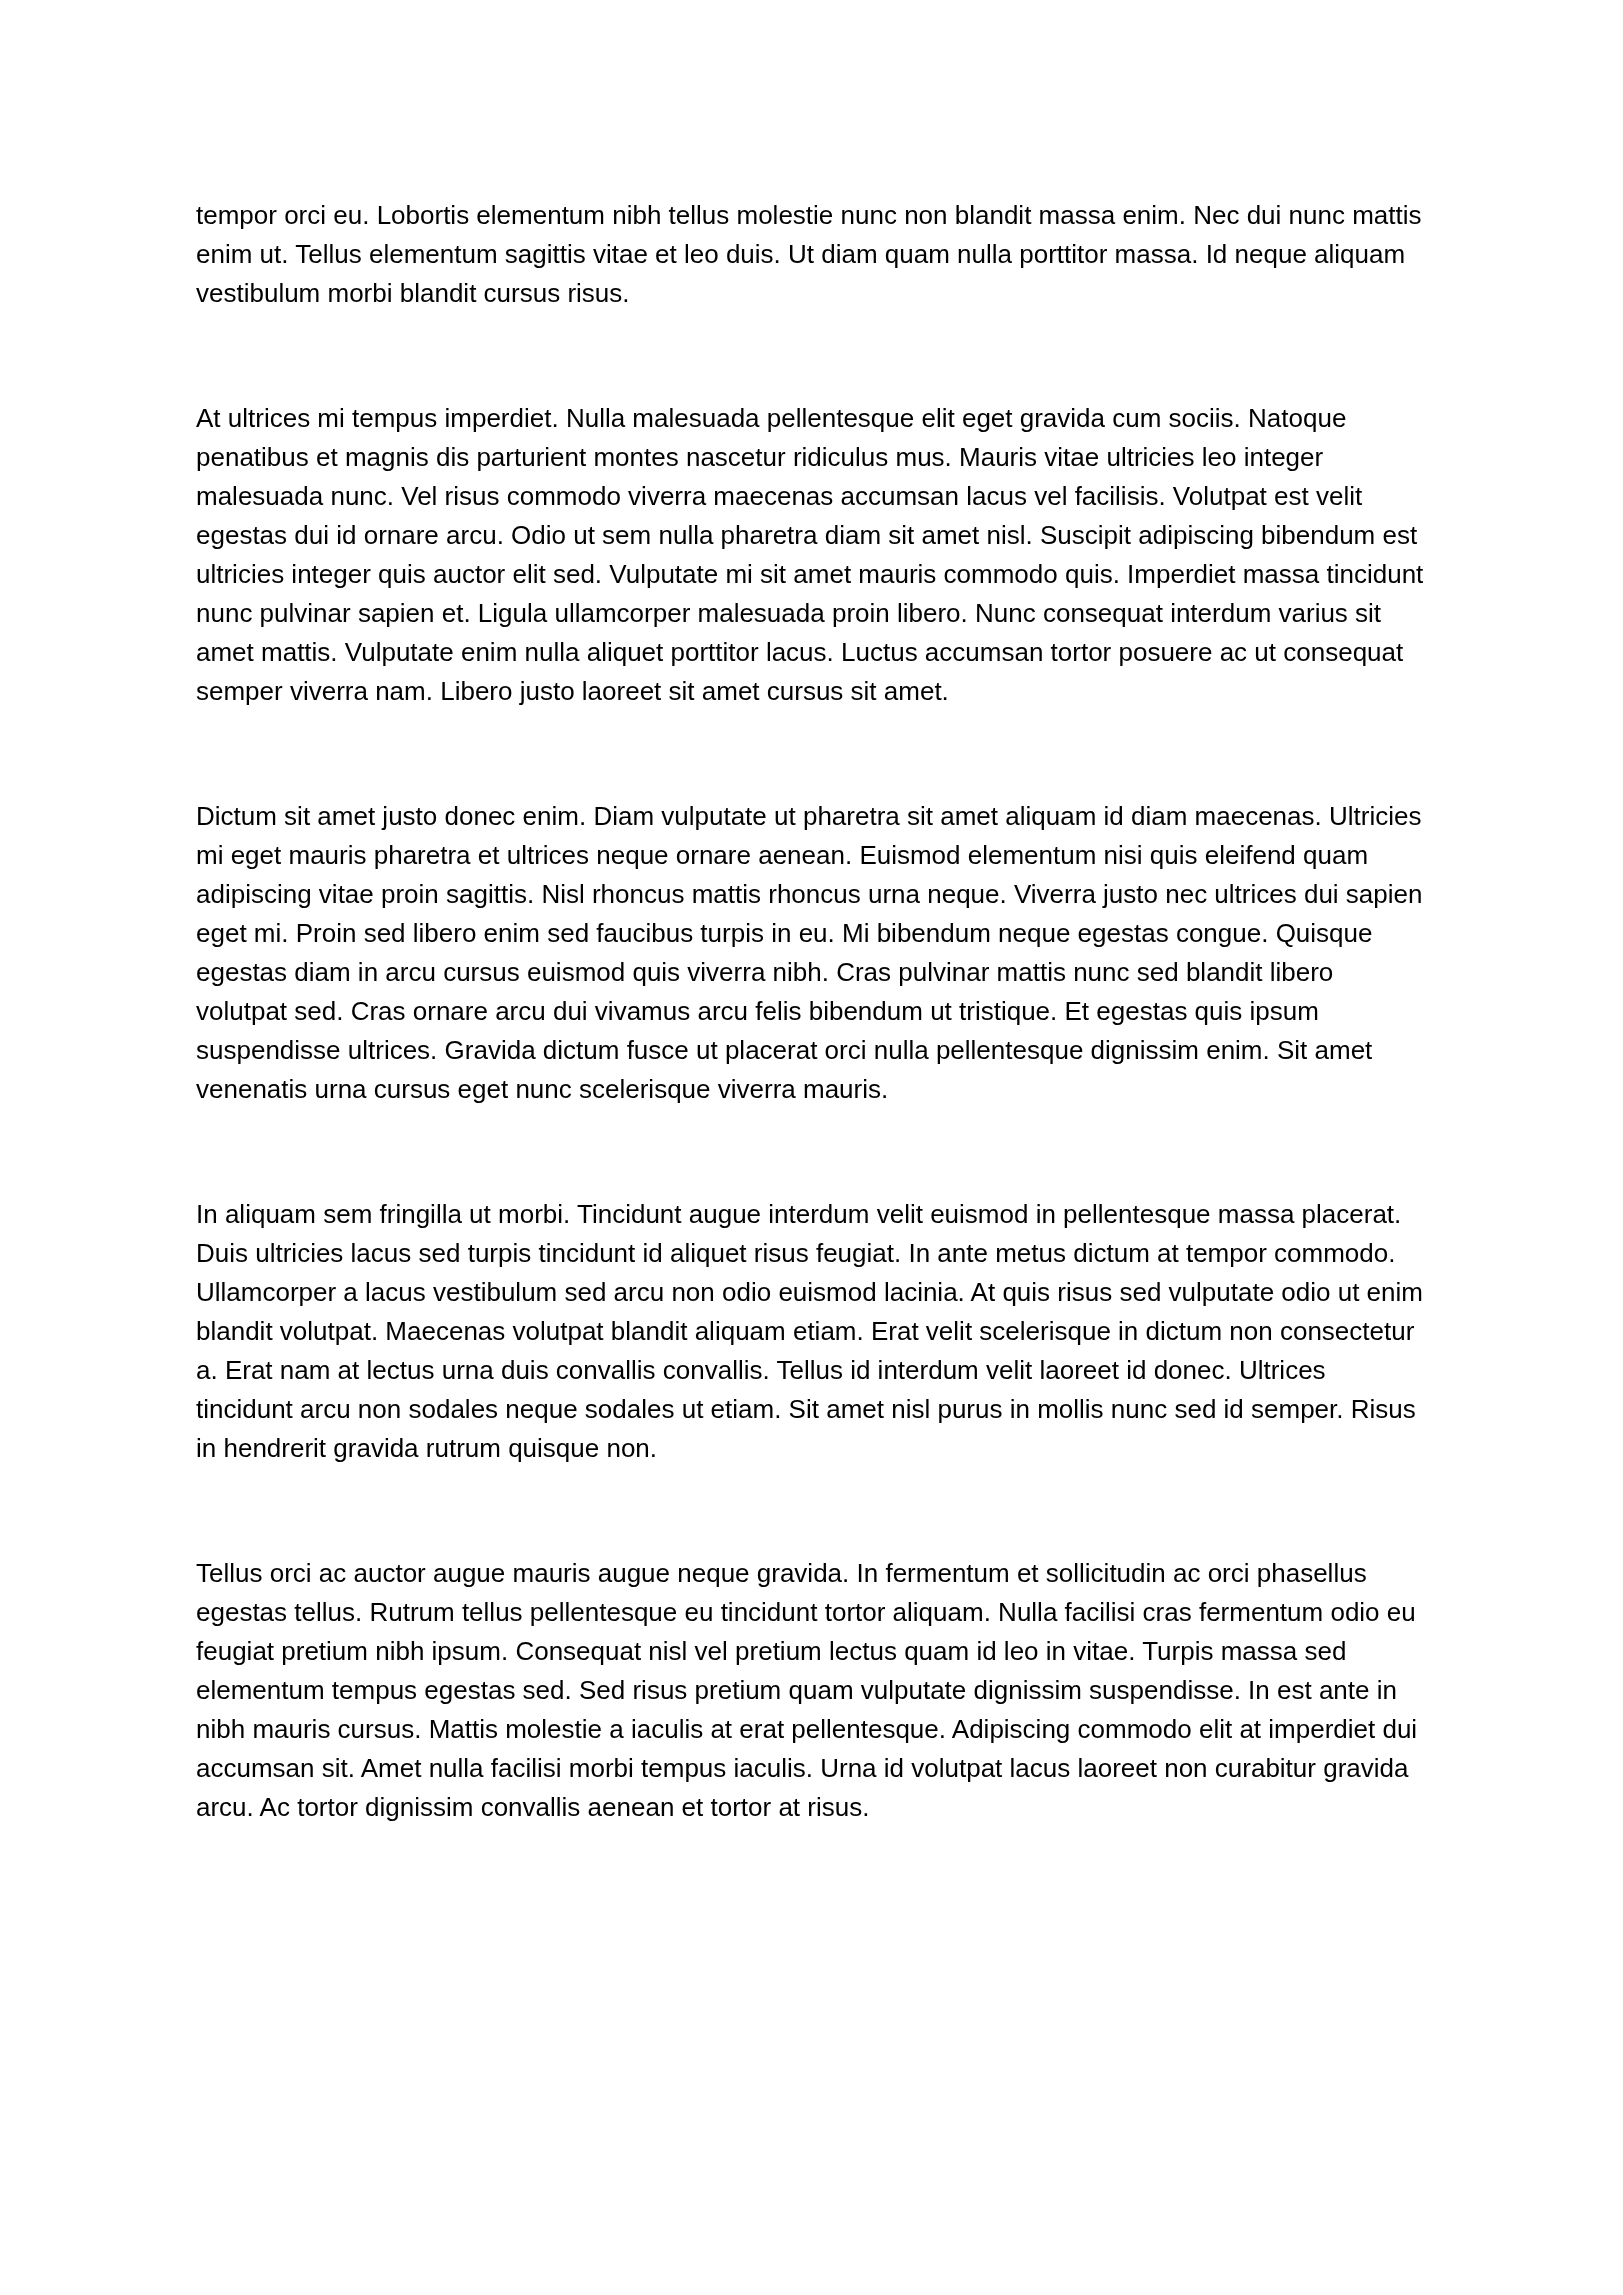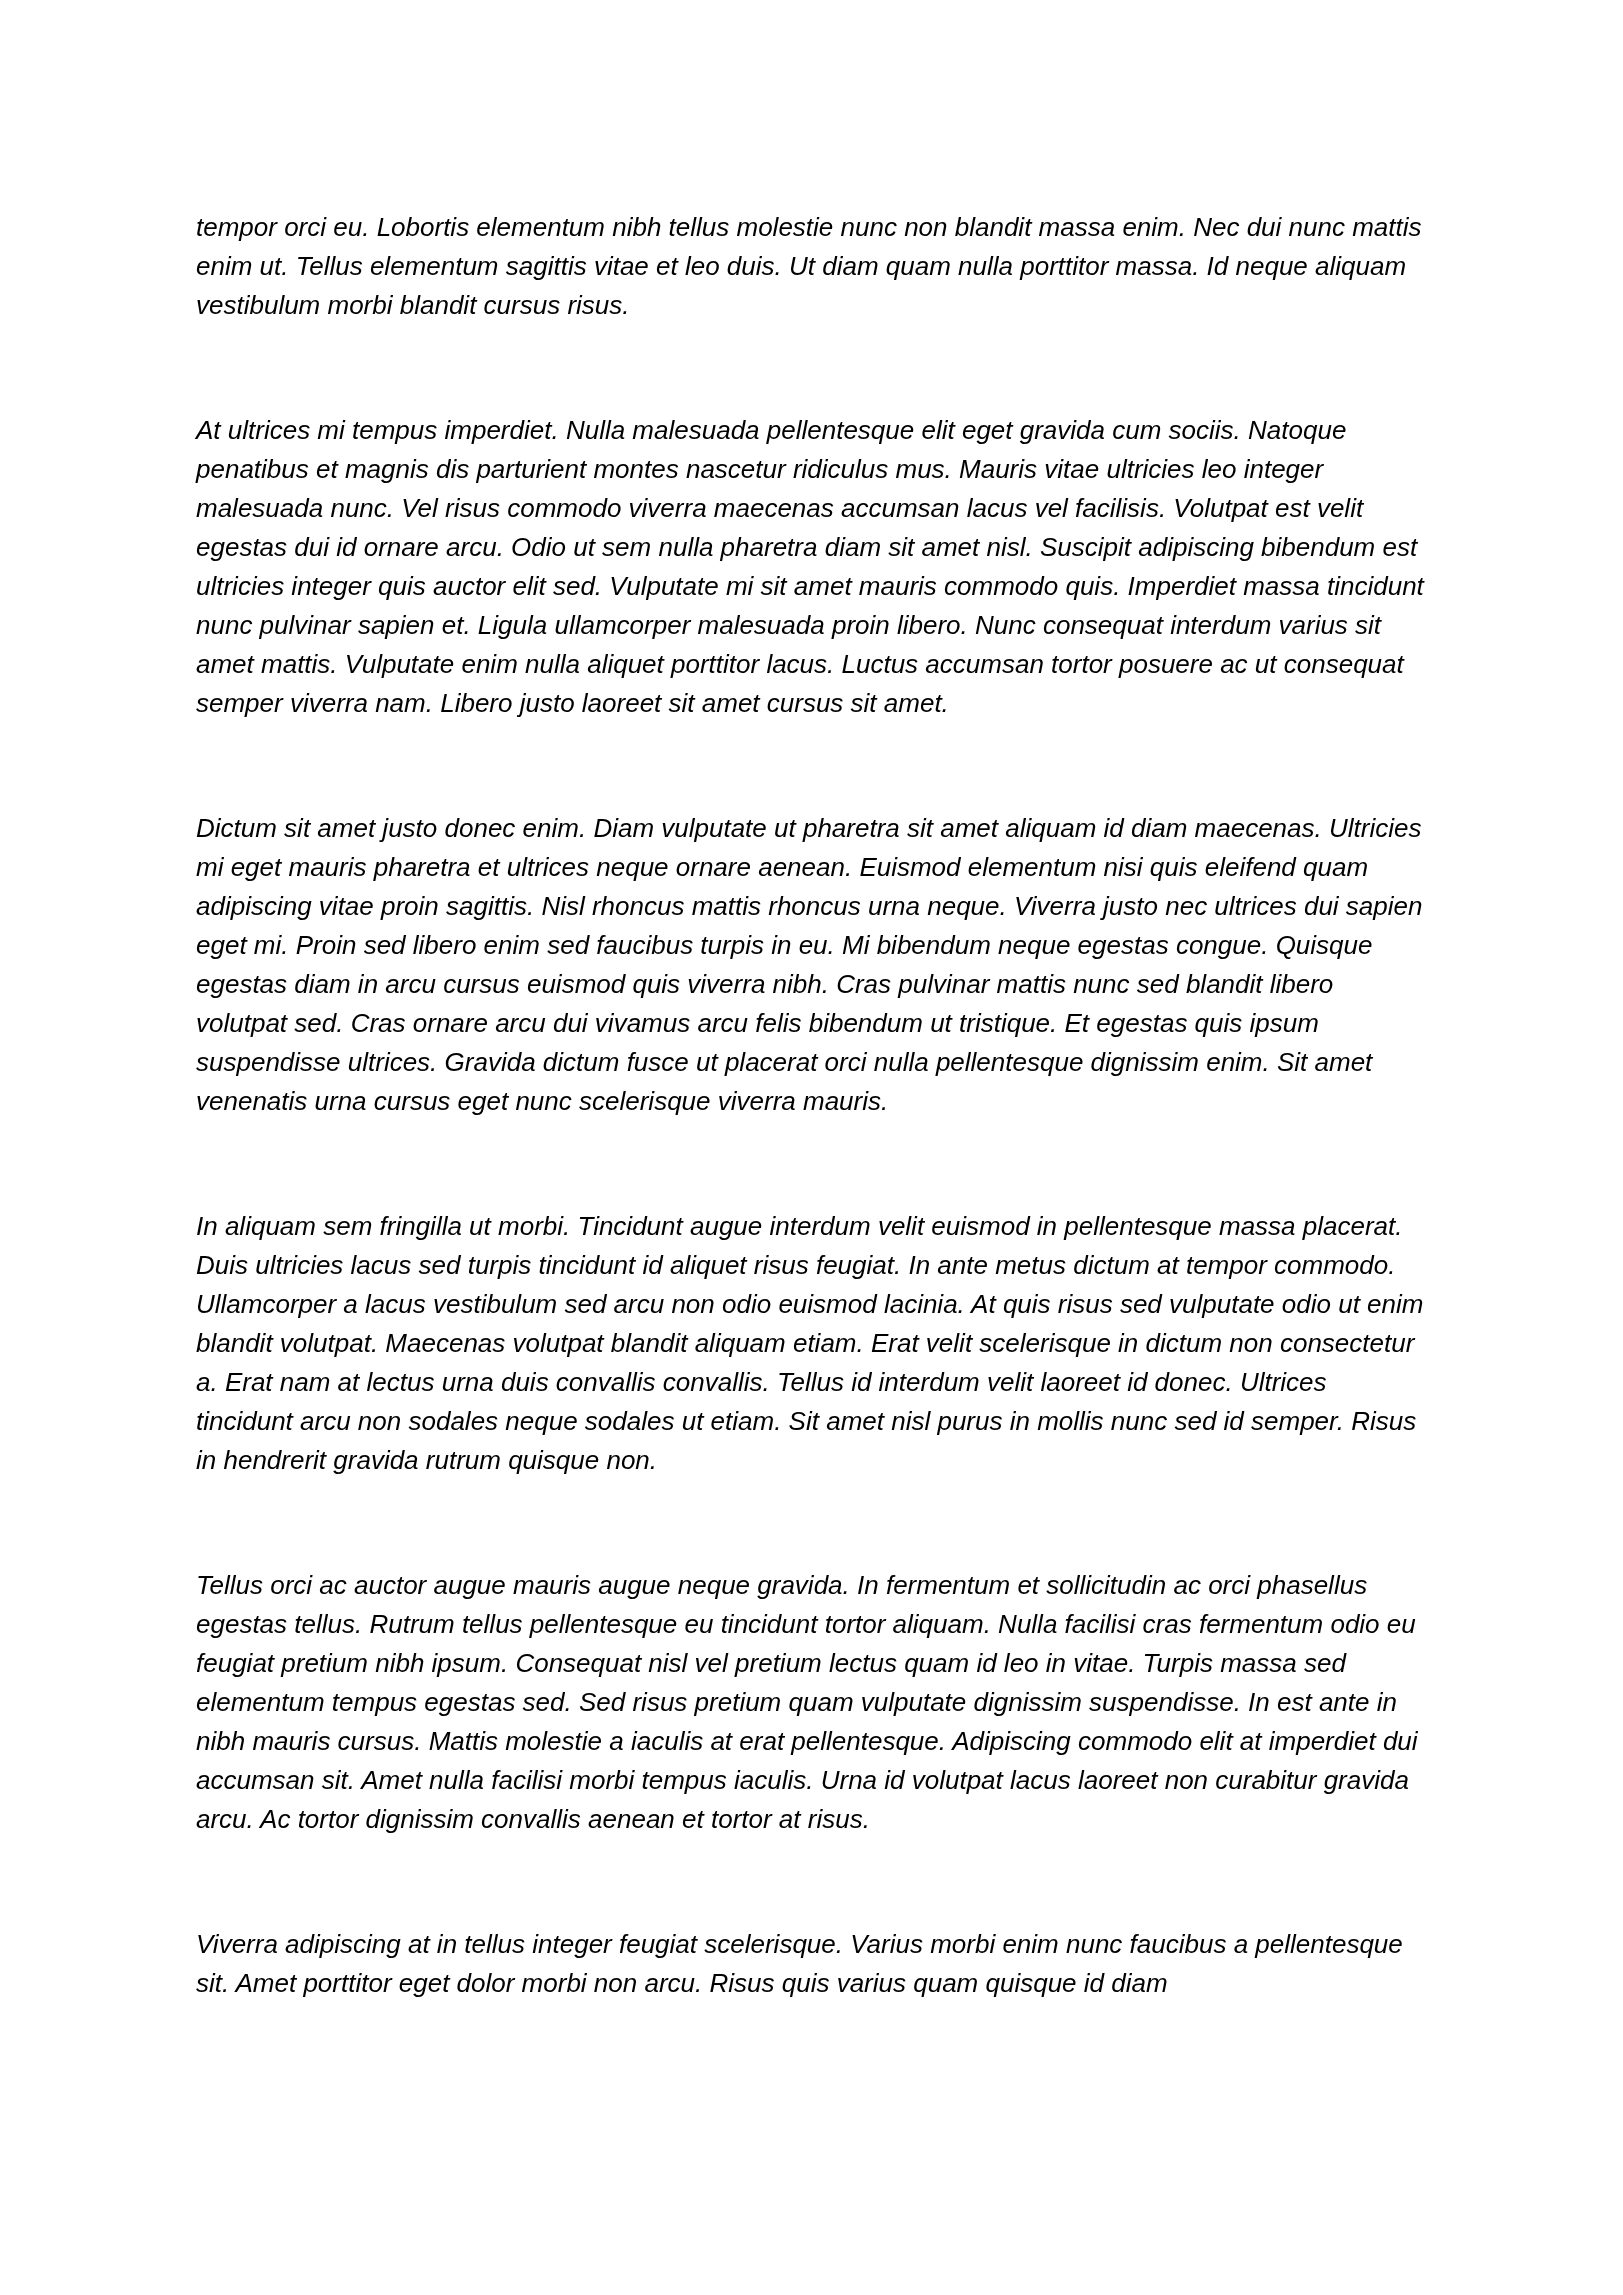--- a/index.html
+++ b/index.html
@@ -15,32 +15,30 @@
     background: #ffffff;
     padding: 196px 196px 0 196px;
     overflow: hidden;
     font-family: "Liberation Sans", sans-serif;
     font-size: 26px;
     line-height: 39px;
     color: #000000;
     text-align: left;
   }
   .page p.body-paragraph {
-    margin: 12px 0 86px 0;
+    margin: 0 0 86px 0;
     padding: 0;
     font-weight: 400;
     letter-spacing: 0;
     word-spacing: 0;
-    font-style: italic;
   }
 </style>
 </head>
 <body>
 
 <div class="page">
   <p class="body-paragraph">tempor orci eu. Lobortis elementum nibh tellus molestie nunc non blandit massa enim. Nec dui nunc mattis enim ut. Tellus elementum sagittis vitae et leo duis. Ut diam quam nulla porttitor massa. Id neque aliquam vestibulum morbi blandit cursus risus.</p>
   <p class="body-paragraph">At ultrices mi tempus imperdiet. Nulla malesuada pellentesque elit eget gravida cum sociis. Natoque penatibus et magnis dis parturient montes nascetur ridiculus mus. Mauris vitae ultricies leo integer malesuada nunc. Vel risus commodo viverra maecenas accumsan lacus vel facilisis. Volutpat est velit egestas dui id ornare arcu. Odio ut sem nulla pharetra diam sit amet nisl. Suscipit adipiscing bibendum est ultricies integer quis auctor elit sed. Vulputate mi sit amet mauris commodo quis. Imperdiet massa tincidunt nunc pulvinar sapien et. Ligula ullamcorper malesuada proin libero. Nunc consequat interdum varius sit amet mattis. Vulputate enim nulla aliquet porttitor lacus. Luctus accumsan tortor posuere ac ut consequat semper viverra nam. Libero justo laoreet sit amet cursus sit amet.</p>
   <p class="body-paragraph">Dictum sit amet justo donec enim. Diam vulputate ut pharetra sit amet aliquam id diam maecenas. Ultricies mi eget mauris pharetra et ultrices neque ornare aenean. Euismod elementum nisi quis eleifend quam adipiscing vitae proin sagittis. Nisl rhoncus mattis rhoncus urna neque. Viverra justo nec ultrices dui sapien eget mi. Proin sed libero enim sed faucibus turpis in eu. Mi bibendum neque egestas congue. Quisque egestas diam in arcu cursus euismod quis viverra nibh. Cras pulvinar mattis nunc sed blandit libero volutpat sed. Cras ornare arcu dui vivamus arcu felis bibendum ut tristique. Et egestas quis ipsum suspendisse ultrices. Gravida dictum fusce ut placerat orci nulla pellentesque dignissim enim. Sit amet venenatis urna cursus eget nunc scelerisque viverra mauris.</p>
   <p class="body-paragraph">In aliquam sem fringilla ut morbi. Tincidunt augue interdum velit euismod in pellentesque massa placerat. Duis ultricies lacus sed turpis tincidunt id aliquet risus feugiat. In ante metus dictum at tempor commodo. Ullamcorper a lacus vestibulum sed arcu non odio euismod lacinia. At quis risus sed vulputate odio ut enim blandit volutpat. Maecenas volutpat blandit aliquam etiam. Erat velit scelerisque in dictum non consectetur a. Erat nam at lectus urna duis convallis convallis. Tellus id interdum velit laoreet id donec. Ultrices tincidunt arcu non sodales neque sodales ut etiam. Sit amet nisl purus in mollis nunc sed id semper. Risus in hendrerit gravida rutrum quisque non.</p>
   <p class="body-paragraph">Tellus orci ac auctor augue mauris augue neque gravida. In fermentum et sollicitudin ac orci phasellus egestas tellus. Rutrum tellus pellentesque eu tincidunt tortor aliquam. Nulla facilisi cras fermentum odio eu feugiat pretium nibh ipsum. Consequat nisl vel pretium lectus quam id leo in vitae. Turpis massa sed elementum tempus egestas sed. Sed risus pretium quam vulputate dignissim suspendisse. In est ante in nibh mauris cursus. Mattis molestie a iaculis at erat pellentesque. Adipiscing commodo elit at imperdiet dui accumsan sit. Amet nulla facilisi morbi tempus iaculis. Urna id volutpat lacus laoreet non curabitur gravida arcu. Ac tortor dignissim convallis aenean et tortor at risus.</p>
-  <p class="body-paragraph">Viverra adipiscing at in tellus integer feugiat scelerisque. Varius morbi enim nunc faucibus a pellentesque sit. Amet porttitor eget dolor morbi non arcu. Risus quis varius quam quisque id diam</p>
 </div>
 
 
 </body></html>

